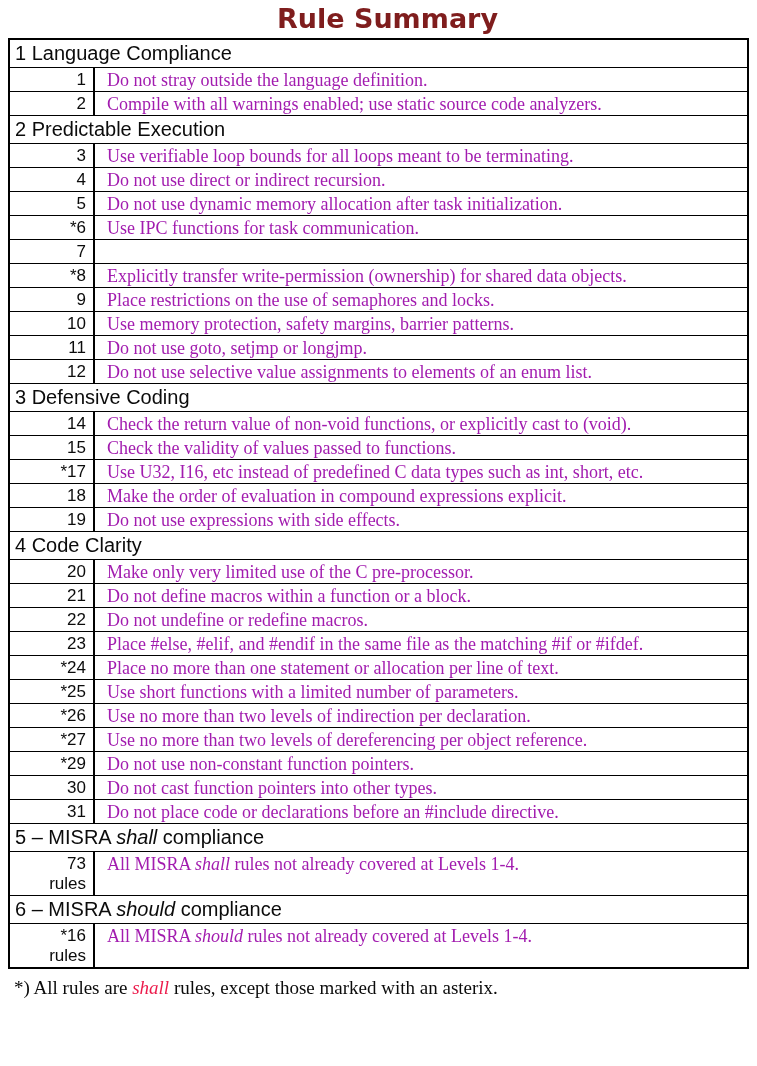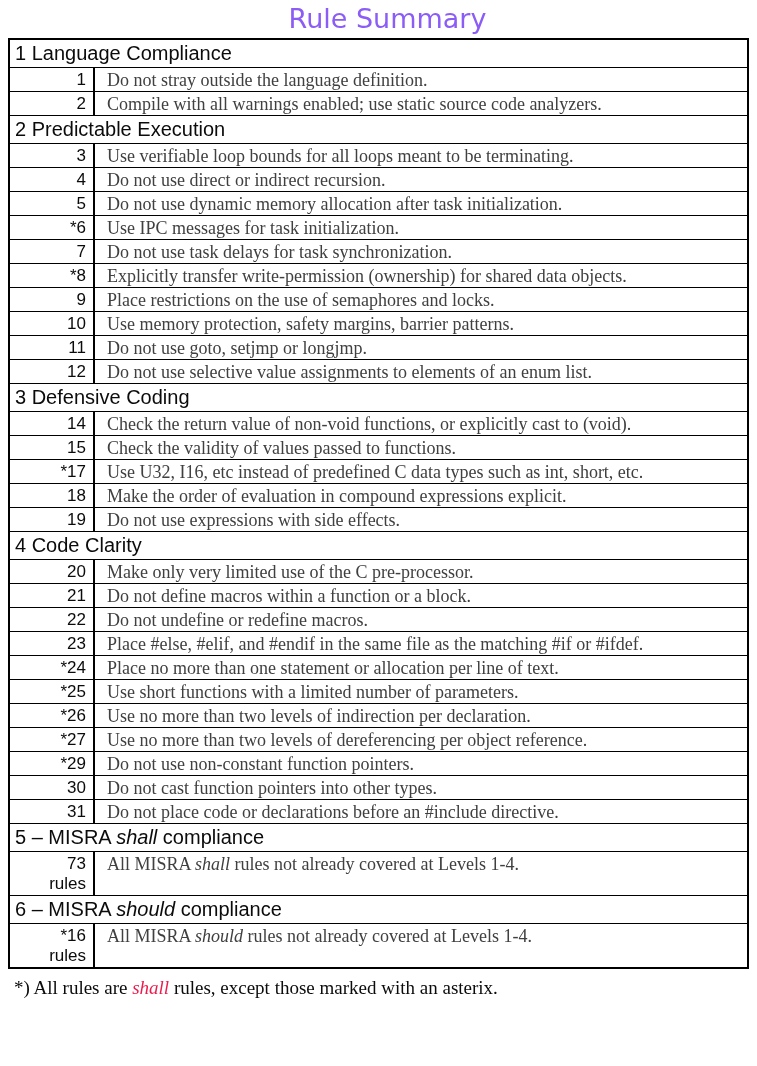--- a/index.html
+++ b/index.html
@@ -9,24 +9,24 @@
   }
   body {
     width: 757px;
     height: 1066px;
     position: relative;
     overflow: hidden;
   }
   .title {
     text-align: center;
     font-family: "DejaVu Sans", sans-serif;
-    font-weight: 400;
+    font-weight: 700;
     font-size: 27px;
     line-height: 32px;
-    color: #8b5cf6;
+    color: #7f1d1d;
     margin: 3px 0 3px 0;
     padding-left: 18px;
   }
   .rule-table {
     margin: 0 8px;
     border: 2px solid #000;
     background: #fff;
   }
   .rt-child + .rt-child {
     border-top: 1.5px solid #000;
@@ -53,21 +53,21 @@
     text-align: right;
     padding: 1.5px 7px 1.5px 0;
     color: #0b0b0b;
   }
   .desc-cell {
     flex: 1;
     font-family: "Liberation Serif", serif;
     font-size: 18px;
     line-height: 20px;
     padding: 1.5px 4px 1.5px 12px;
-    color: #404040;
+    color: #a21caf;
     white-space: nowrap;
   }
   .rule-row.tall .desc-cell {
     padding-top: 2px;
   }
   .italic { font-style: italic; }
   .footnote {
     margin: 8px 0 0 14px;
     font-family: "Liberation Serif", serif;
     font-size: 19px;
@@ -111,27 +111,26 @@
       <div class="rule-row rt-child">
         <div class="num-cell">
           <div>5</div>
         </div>
         <div class="desc-cell"><span>Do not use dynamic memory allocation after task initialization.</span></div>
       </div>
       <div class="rule-row rt-child">
         <div class="num-cell">
           <div>*6</div>
         </div>
-        <div class="desc-cell"><span>Use IPC messages for task initialization.</span></div>
+        <div class="desc-cell"><span>Use IPC functions for task communication.</span></div>
       </div>
       <div class="rule-row rt-child">
         <div class="num-cell">
           <div>7</div>
         </div>
-        <div class="desc-cell"><span>Do not use task delays for task synchronization.</span></div>
       </div>
       <div class="rule-row rt-child">
         <div class="num-cell">
           <div>*8</div>
         </div>
         <div class="desc-cell"><span>Explicitly transfer write-permission (ownership) for shared data objects.</span></div>
       </div>
       <div class="rule-row rt-child">
         <div class="num-cell">
           <div>9</div>

